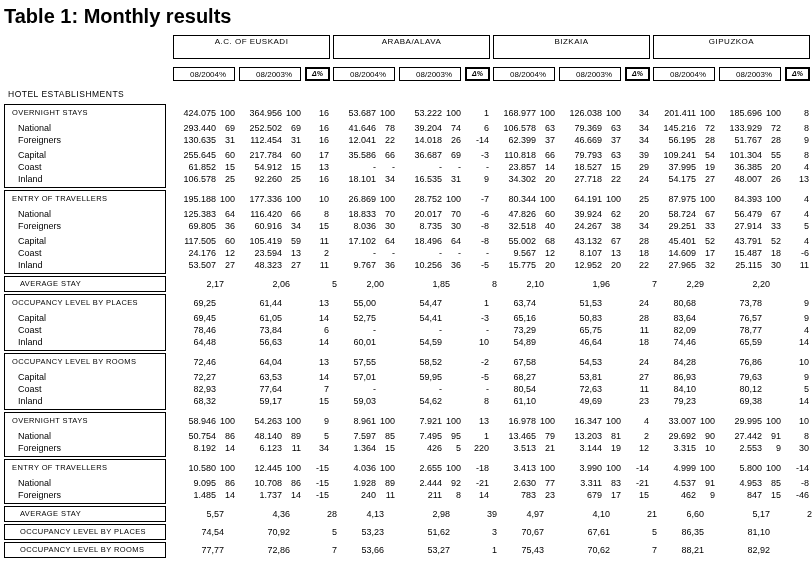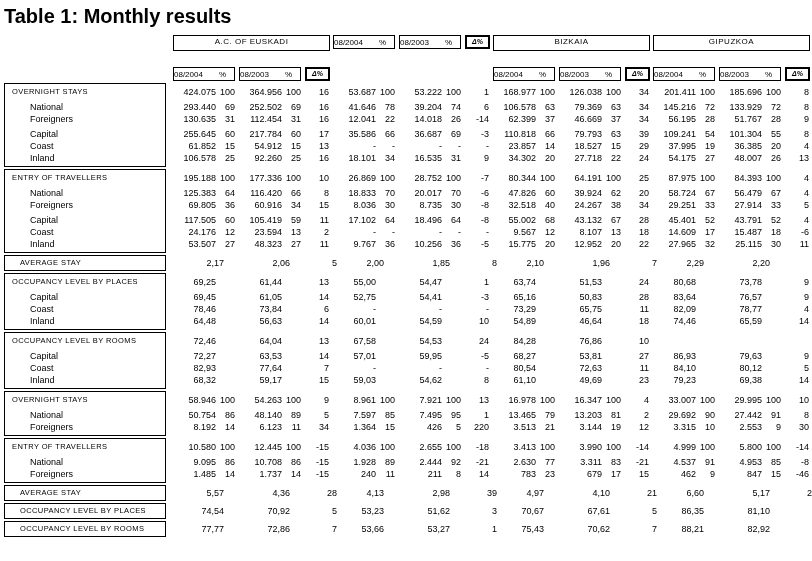--- a/index.html
+++ b/index.html
@@ -3,40 +3,40 @@
 <meta charset="utf-8">
 <style>
   html,body{margin:0;padding:0;background:#fff;color:#000;}
   body{width:812px;height:561px;overflow:hidden;font-family:"Liberation Sans",sans-serif;}
   .page{position:relative;width:812px;height:561px;box-sizing:border-box;padding-top:3px;}
   .title{font-size:20px;font-weight:bold;margin:2px 0 7px 4px;}
   
   .hdr{display:flex;}
   .lblspacer{width:170px;flex:0 0 170px;}
   .hgroup{width:157px;flex:0 0 157px;margin-left:3px;}
-  .pbox{height:16px;border:1px solid #000;box-sizing:border-box;text-align:center;
-        font-size:8px;line-height:11px;letter-spacing:.5px;margin-bottom:16px;}
+  .pbox{height:24px;border:1px solid #000;box-sizing:border-box;text-align:center;
+        font-size:8px;line-height:11px;letter-spacing:.5px;margin-bottom:8px;}
   .subrow{display:flex;height:14px;}
   .sbox{width:62px;flex:0 0 62px;border:1px solid #000;box-sizing:border-box;display:flex;
         align-items:center;margin-right:4px;font-size:8px;}
-  .sbox .per{flex:1;text-align:left;}
+  .sbox .per{flex:1;text-align:right;}
   .sbox .pct{width:15px;text-align:left;}
   .dbox{width:25px;flex:0 0 25px;border:2px solid #000;box-sizing:border-box;text-align:center;
         font-size:7px;font-weight:bold;font-style:italic;line-height:10px;}
   
   .sechdr{font-size:8.5px;letter-spacing:.5px;margin:8px 0 5px 8px;}
   .block{position:relative;margin-top:2px;padding:3px 0;}
   .block.single{padding:2px 8px;}
   .lblbox{position:absolute;left:4px;top:0;bottom:0;width:162px;border:1px solid #000;
           box-sizing:border-box;}
   .row{display:flex;height:12px;line-height:12px;position:relative;}
   .row.gap{margin-top:3px;}
   .lbl{width:170px;flex:0 0 170px;box-sizing:border-box;white-space:nowrap;overflow:hidden;}
   .lhdr{font-size:7.5px;letter-spacing:.4px;padding-left:12px;}
-  .lsub{font-size:9px;padding-left:30px;}
+  .lsub{font-size:9px;padding-left:18px;}
   .dgroup{display:flex;width:157px;flex:0 0 157px;margin-left:3px;}
   .cv{width:43px;flex:0 0 43px;text-align:right;font-size:9px;}
   .cp{width:19px;flex:0 0 19px;text-align:right;font-size:9px;margin-right:4px;}
   .cd{width:25px;flex:0 0 25px;text-align:right;font-size:9px;box-sizing:border-box;padding-right:1px;}
 </style>
 </head>
 <body>
 
 <div class="page">
   <div class="title">Table 1: Monthly results</div>
@@ -50,20 +50,21 @@
             <span class="pct">%</span>
           </div>
           <div class="sbox">
             <span class="per">08/2003</span>
             <span class="pct">%</span>
           </div>
           <div class="dbox">Δ%</div>
         </div>
       </div>
       <div class="hgroup">
+        <div class="pbox">ARABA/ALAVA</div>
         <div class="subrow">
           <div class="sbox">
             <span class="per">08/2004</span>
             <span class="pct">%</span>
           </div>
           <div class="sbox">
             <span class="per">08/2003</span>
             <span class="pct">%</span>
           </div>
           <div class="dbox">Δ%</div>
@@ -92,20 +93,21 @@
           </div>
           <div class="sbox">
             <span class="per">08/2003</span>
             <span class="pct">%</span>
           </div>
           <div class="dbox">Δ%</div>
         </div>
       </div>
     </div>
   <div>
+      <div class="sechdr">HOTEL ESTABLISHMENTS</div>
       <div class="block">
         <div class="lblbox"></div>
         <div class="row">
           <div class="lbl lhdr">OVERNIGHT STAYS</div>
           <div class="dgroup">
             <span class="cv">424.075</span>
             <span class="cp">100</span>
             <span class="cv">364.956</span>
             <span class="cp">100</span>
             <span class="cd">16</span>
@@ -643,20 +645,27 @@
         <div class="row">
           <div class="lbl lhdr">OCCUPANCY LEVEL BY ROOMS</div>
           <div class="dgroup">
             <span class="cv">72,46</span>
             <span class="cp"></span>
             <span class="cv">64,04</span>
             <span class="cp"></span>
             <span class="cd">13</span>
           </div>
           <div class="dgroup">
+            <span class="cv">57,55</span>
+            <span class="cp"></span>
+            <span class="cv">58,52</span>
+            <span class="cp"></span>
+            <span class="cd">-2</span>
+          </div>
+          <div class="dgroup">
             <span class="cv">67,58</span>
             <span class="cp"></span>
             <span class="cv">54,53</span>
             <span class="cp"></span>
             <span class="cd">24</span>
           </div>
           <div class="dgroup">
             <span class="cv">84,28</span>
             <span class="cp"></span>
             <span class="cv">76,86</span>

